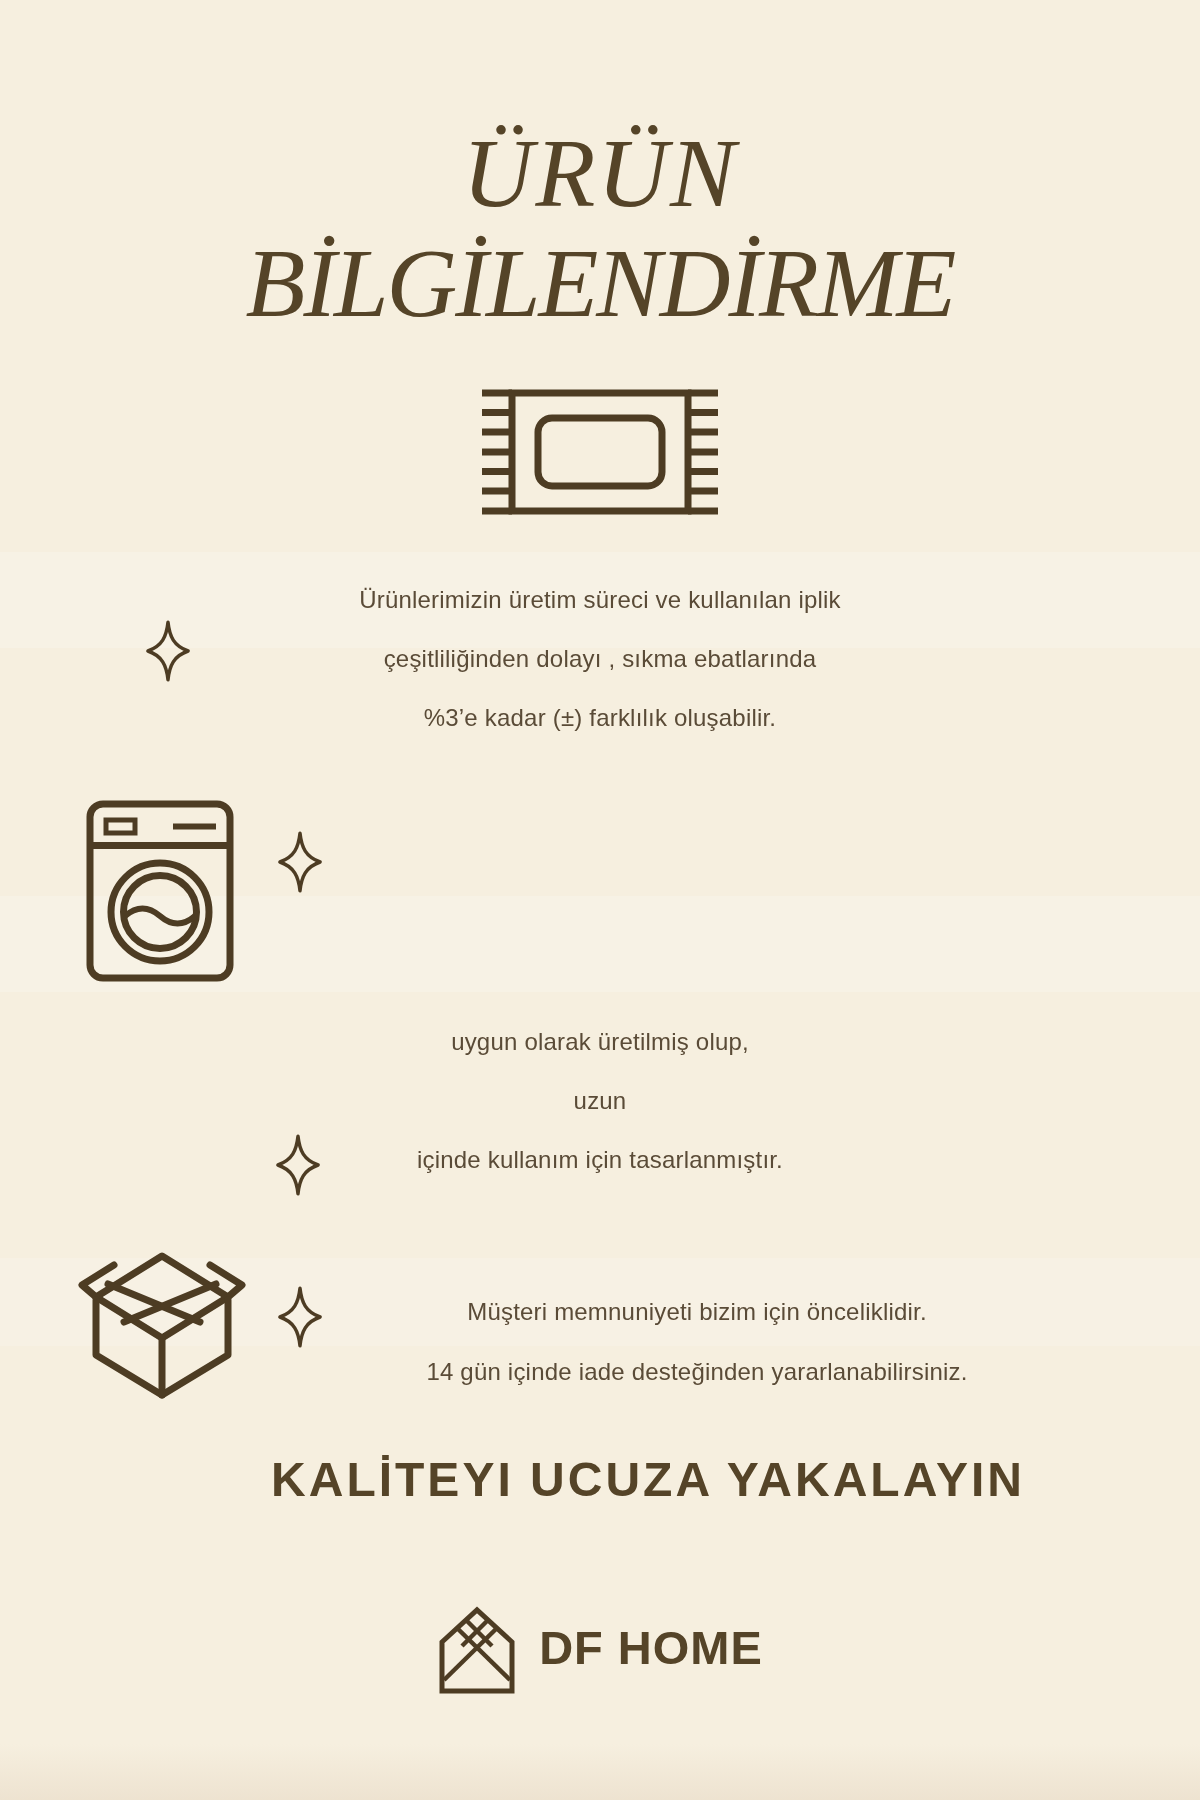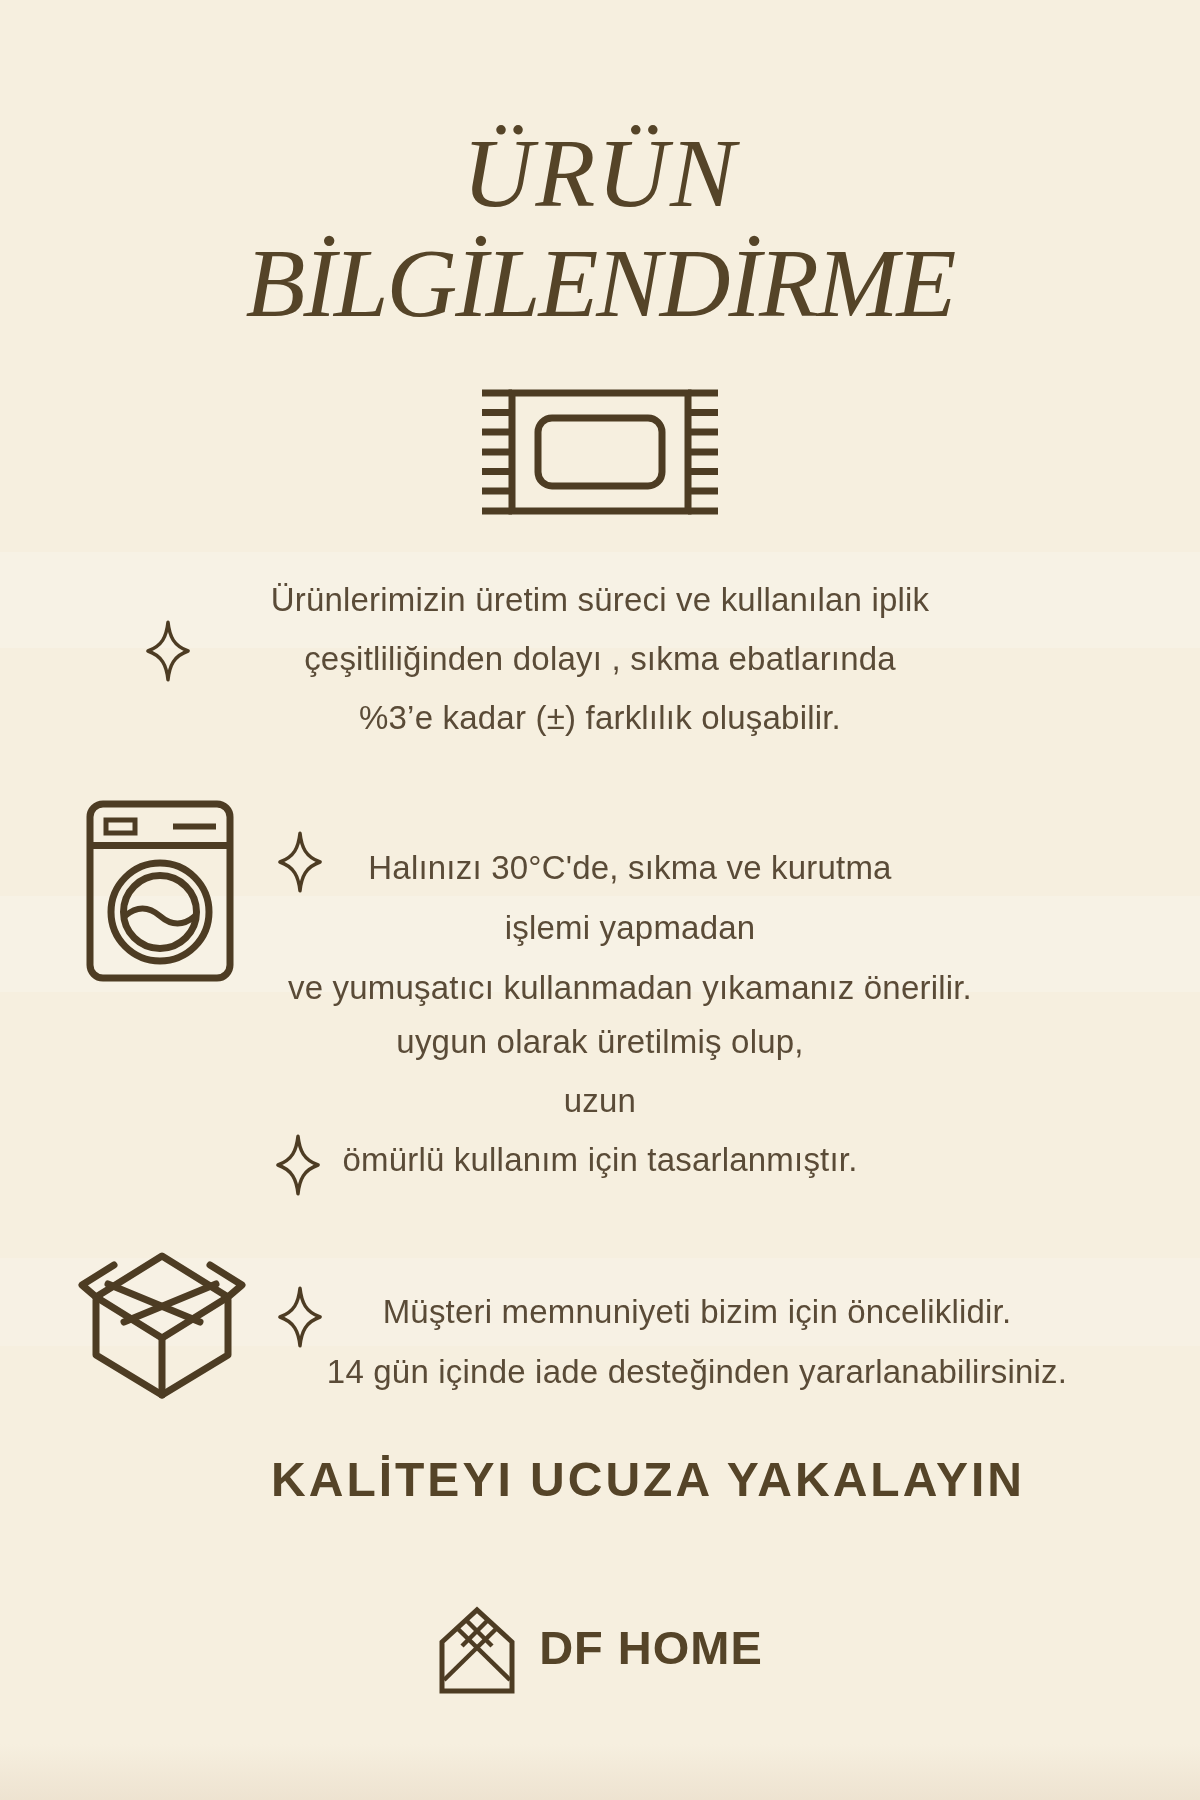--- a/index.html
+++ b/index.html
@@ -41,21 +41,21 @@
   .sparkle{position:absolute;color:var(--icon,#4d3c23);}
   .sparkle svg{display:block;width:100%;height:100%;}
   .sparkle.s1{left:146px;top:614px;width:44px;height:74px;}
   .sparkle.s2{left:278px;top:830px;width:44px;height:64px;}
   .sparkle.s3{left:276px;top:1128px;width:44px;height:74px;}
   .sparkle.s4{left:278px;top:1286px;width:44px;height:62px;}
 
   .para{
     position:absolute;
     text-align:center;
-    font-size:33px;
+    font-size:24px;
     color:var(--text,#5a4b37);
     letter-spacing:.2px;
   }
   .para div{white-space:pre;}
   .para.p1{left:0;width:1200px;top:570px;line-height:59px;}
   .para.p2{left:60px;width:1140px;top:838px;line-height:60px;}
   .para.p3{left:0;width:1200px;top:1012px;line-height:59px;}
   .para.p4{left:194px;width:1006px;top:1282px;line-height:60px;text-align:center;}
 
   .tagline{
@@ -135,35 +135,30 @@
       <circle cx="74" cy="112" r="49"></circle>
       <circle cx="74" cy="112" r="36.5"></circle>
       <path d="M39 116 q17.5 -15 35 0 q17.5 15 35 0" stroke-width="6"></path>
     </svg>
   </div>
   <div class="sparkle s2">
     <svg viewBox="0 0 46 64" fill="none" stroke="currentColor" stroke-width="3.6" stroke-linejoin="round">
       <path d="M23 2 C24.7 17 29 26.8 44 32 C29 37.2 24.7 47 23 62 C21.3 47 17 37.2 2 32 C17 26.8 21.3 17 23 2 Z"></path>
     </svg>
   </div>
-  <div class="para p2">
-    <div>Halınızı 30°C'de, sıkma ve kurutma</div>
-    <div>işlemi yapmadan</div>
-    <div>ve yumuşatıcı kullanmadan yıkamanız önerilir.</div>
-  </div>
 
   <div class="sparkle s3">
     <svg viewBox="0 0 46 64" fill="none" stroke="currentColor" stroke-width="3.6" stroke-linejoin="round">
       <path d="M23 2 C24.7 17 29 26.8 44 32 C29 37.2 24.7 47 23 62 C21.3 47 17 37.2 2 32 C17 26.8 21.3 17 23 2 Z"></path>
     </svg>
   </div>
   <div class="para p3">
     <div>uygun olarak üretilmiş olup,</div>
     <div>uzun</div>
-    <div>ömürlü kullanım için tasarlanmıştır.</div>
+    <div>içinde kullanım için tasarlanmıştır.</div>
   </div>
 
   <div class="icon box-icon">
     <svg viewBox="0 0 168 152" fill="none" stroke="currentColor" stroke-width="7" stroke-linejoin="round" stroke-linecap="round">
       <path d="M84 8 L150 49 L84 90 L18 49 Z"></path>
       <path d="M30 36 L122 74"></path>
       <path d="M138 36 L46 74"></path>
       <path d="M18 49 L4 37 L36 17"></path>
       <path d="M150 49 L164 37 L132 17"></path>
       <path d="M18 52 L18 107 L84 147 L150 107 L150 52"></path>

